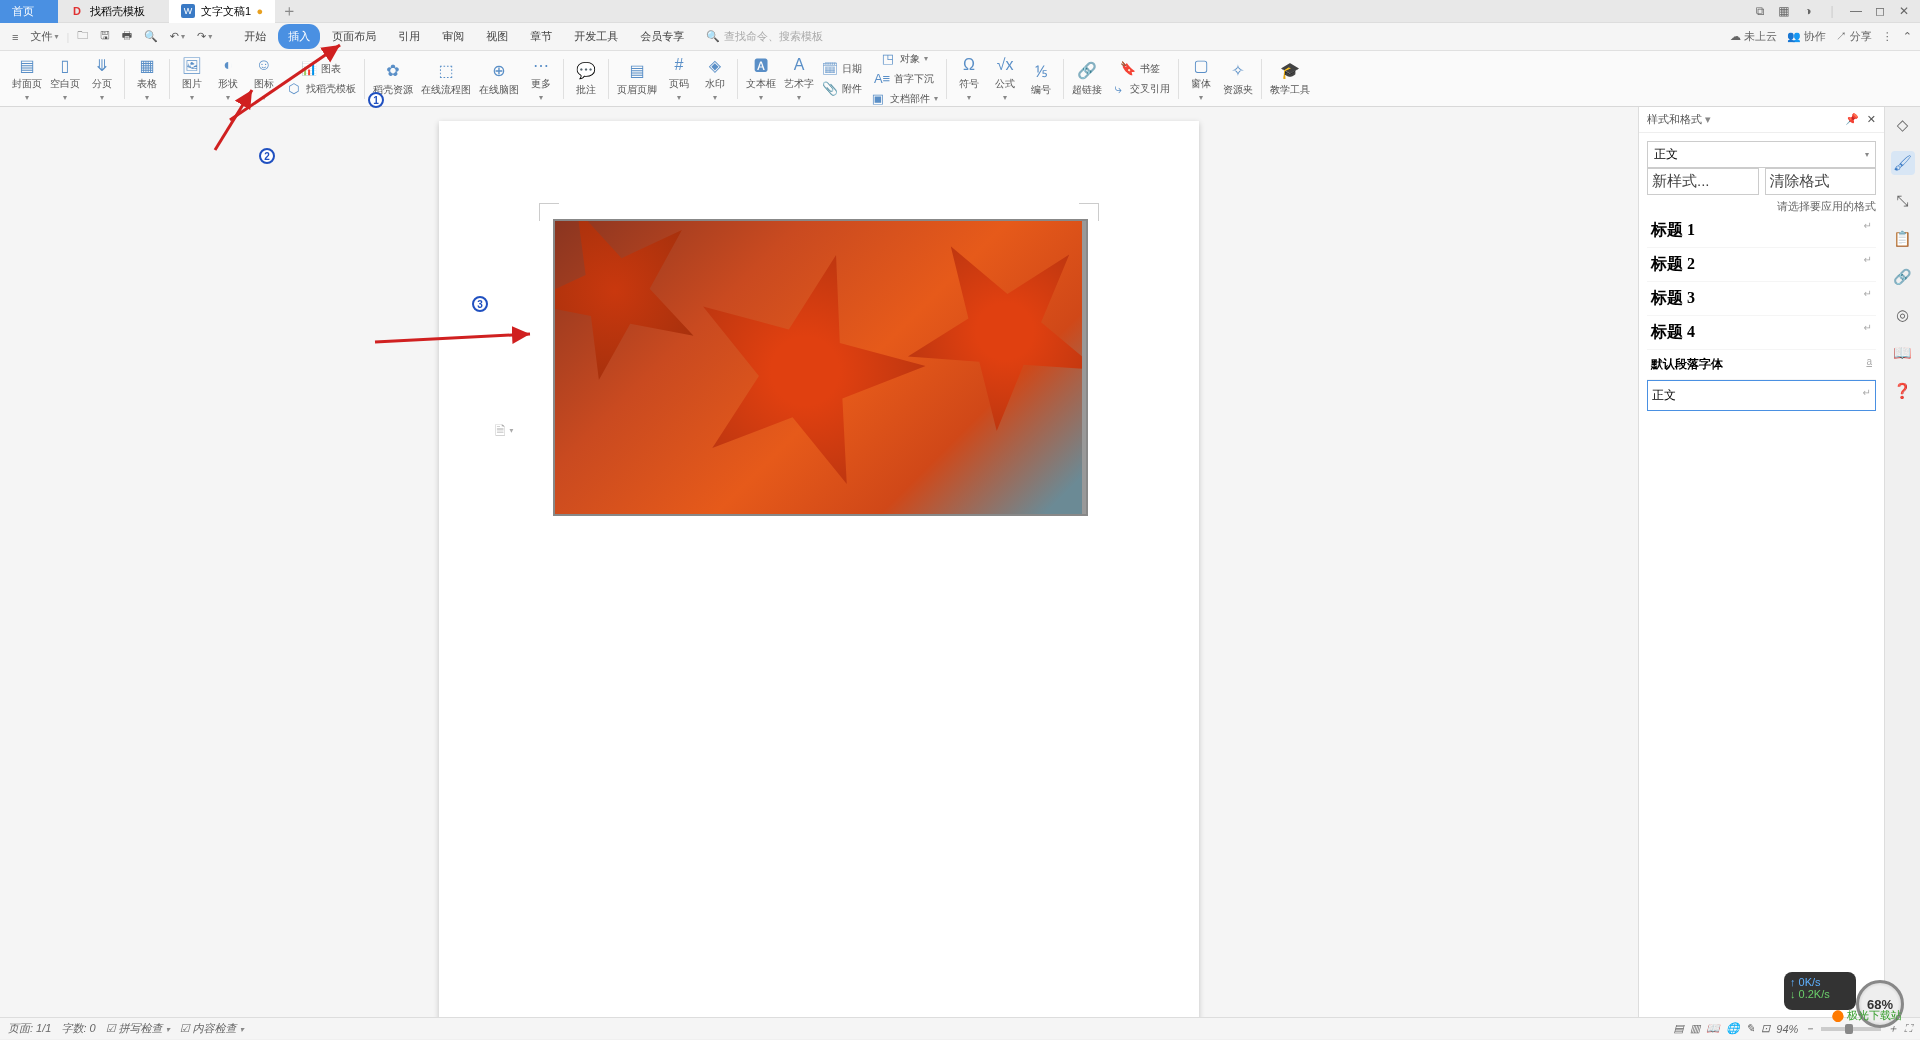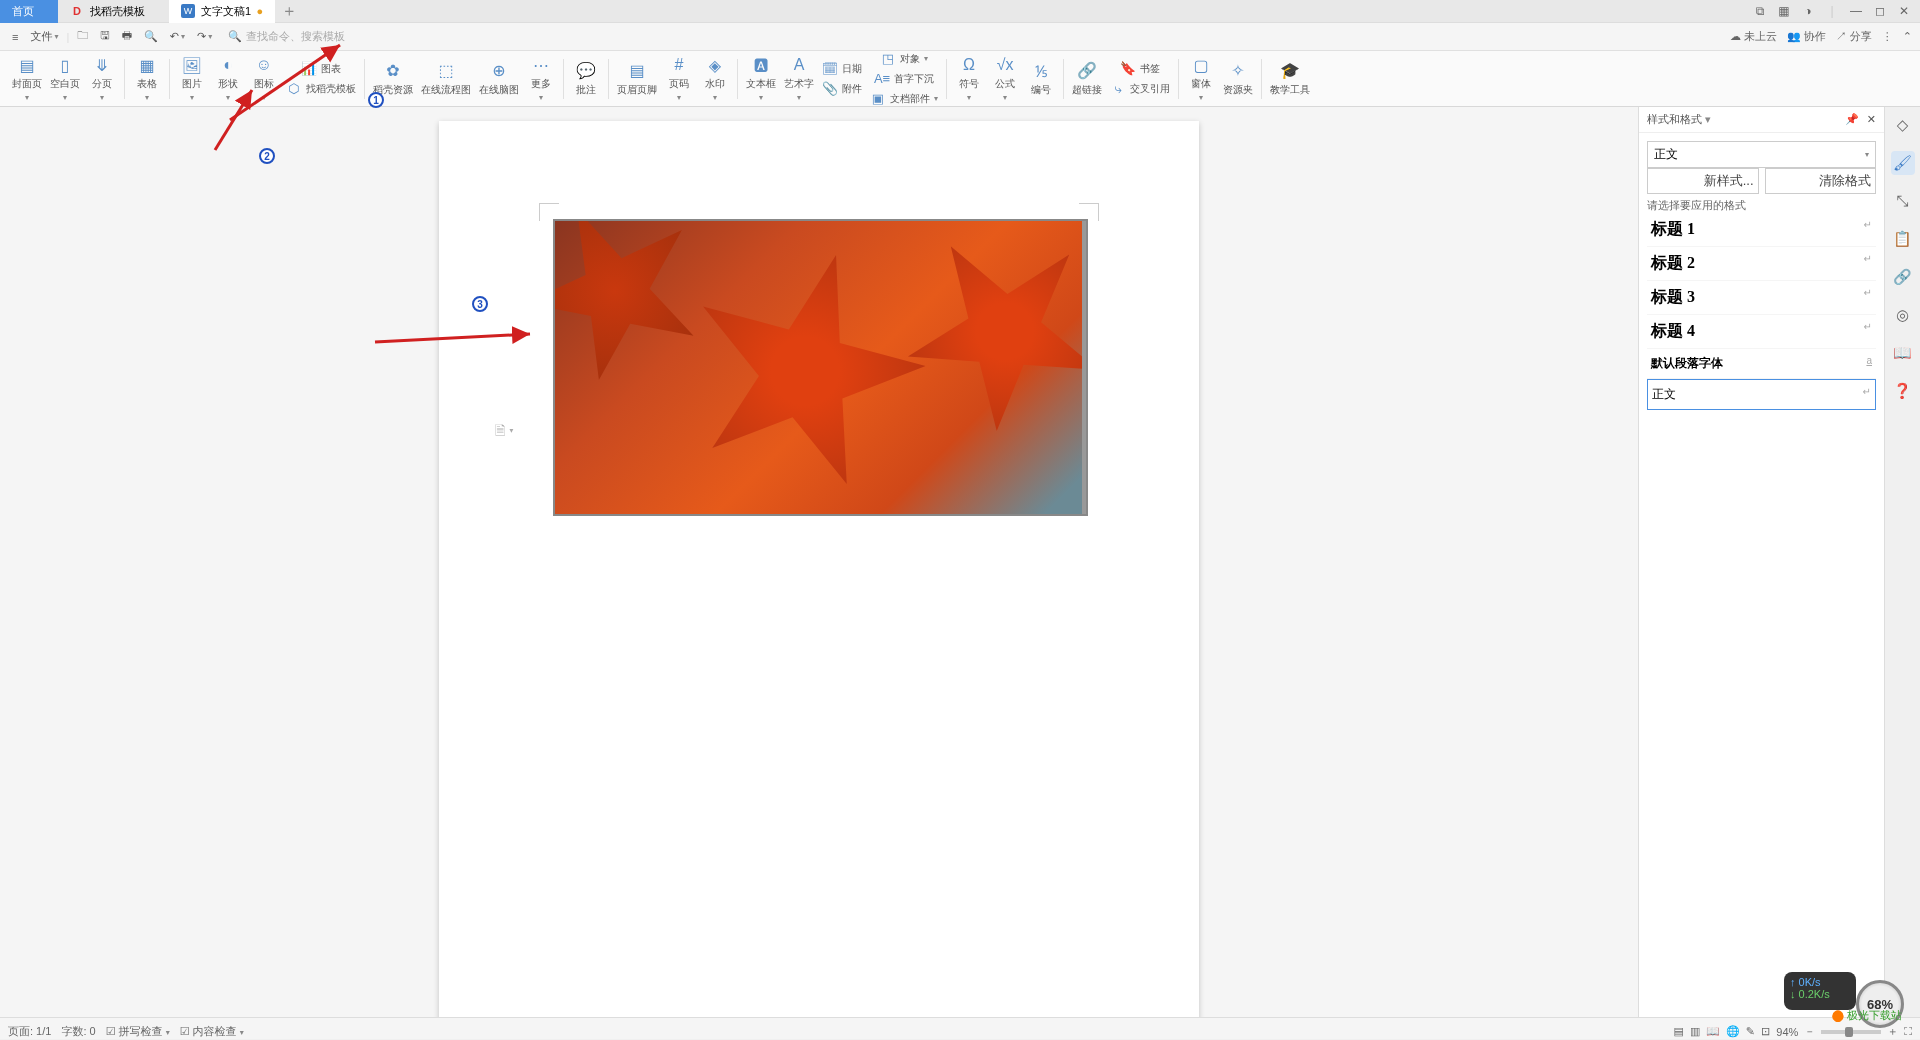--- a/index.html
+++ b/index.html
@@ -51,38 +51,38 @@
 .paste-opts { position: absolute; top: 300px; left: 56px; font-size: 13px; color: #888; opacity: .7; }
 
 
 .side-panel { width: 246px; background: #fff; border-left: 1px solid #ddd; display: flex; flex-direction: column; font-size: 12px; }
 .sp-header { display: flex; align-items: center; padding: 5px 8px; border-bottom: 1px solid #eee; color: #555; }
 .sp-header .sp-title { flex: 1; }
 .sp-header span { font-size: 11px; }
 .sp-body { padding: 8px; display: flex; flex-direction: column; gap: 0; overflow-y: auto; flex: 1; }
 .sp-select { border: 1px solid #ccc; padding: 4px 6px; display: flex; justify-content: space-between; align-items: center; font-size: 12px; }
 .sp-btns { display: flex; gap: 6px; }
-.sp-btn { flex: 1; border: 1px solid #ccc; padding: 3px 4px; text-align: right; font-size: 13px; color: #444; }
-.sp-hint { font-size: 11px; color: #666; margin-top: 4px; }
+.sp-btn { flex: 1; border: 1px solid #ccc; padding: 3px 4px; text-align: left; font-size: 15px; color: #444; }
+.sp-hint { font-size: 11px; color: #666; margin-top: 4px; text-align: right; }
 .style-item { padding: 6px 4px; display: flex; justify-content: space-between; align-items: flex-start; border-bottom: 1px solid #f5f5f5; }
 .style-item .sname { font-family: SimSun, serif; }
 .style-item .h { font-weight: bold; font-size: 16px; }
 .style-item .ret { color: #aaa; font-size: 10px; }
 .style-item.selected { border: 1px solid #4a90e2; }
 .sp-footer { padding: 6px 8px; border-top: 1px solid #eee; }
 .sp-footer-row { display: flex; align-items: center; gap: 6px; font-size: 11px; color: #555; padding: 2px 0; }
 .sp-footer-row select { flex: 1; border: 1px solid #ccc; font-size: 11px; padding: 1px; }
 
 
 .icon-strip { width: 36px; background: #f0f0f0; border-left: 1px solid #ddd; display: flex; flex-direction: column; align-items: center; padding-top: 6px; gap: 14px; }
 .icon-strip span { width: 24px; height: 24px; display: flex; align-items: center; justify-content: center; color: #666; font-size: 15px; border-radius: 4px; }
 .icon-strip span.active { background: #d8e6f5; color: #3a7ac5; }
 
 
-.status-bar { height: 22px; background: #f5f5f5; border-top: 1px solid #ddd; display: flex; align-items: flex-end; padding: 0 8px; font-size: 11px; color: #666; }
+.status-bar { height: 22px; background: #f5f5f5; border-top: 1px solid #ddd; display: flex; align-items: center; padding: 0 8px; font-size: 11px; color: #666; font-style: italic; }
 .status-bar .sb-left { display: flex; gap: 10px; align-items: center; }
 .status-bar .sb-right { margin-left: auto; display: flex; gap: 6px; align-items: center; }
 .sb-right span { display: inline-flex; align-items: center; }
 
 
 .annot { position: absolute; z-index: 50; pointer-events: none; }
 .num-badge { width: 16px; height: 16px; border-radius: 50%; background: #fff; border: 2px solid #2050c0; color: #2050c0; font-size: 10px; font-weight: bold; display: flex; align-items: center; justify-content: center; }
 .arrow-red { stroke: #d02020; stroke-width: 3; fill: none; }
 
 
@@ -128,20 +128,31 @@
         <span class="drop-tri">▾</span>
       </span>
     <span style="color:#ddd;">|</span>
     <span class="qa-btn">🗀</span>
     <span class="qa-btn">🖫</span>
     <span class="qa-btn">🖶</span>
     <span class="qa-btn">🔍</span>
     <span class="qa-btn">↶ <span class="drop-tri">▾</span></span>
     <span class="qa-btn">↷ <span class="drop-tri">▾</span></span>
   </div>
+  <div class="qa-menu-tabs">
+    <span class="menu-tab">开始</span>
+    <span class="menu-tab active">插入</span>
+    <span class="menu-tab">页面布局</span>
+    <span class="menu-tab">引用</span>
+    <span class="menu-tab">审阅</span>
+    <span class="menu-tab">视图</span>
+    <span class="menu-tab">章节</span>
+    <span class="menu-tab">开发工具</span>
+    <span class="menu-tab">会员专享</span>
+  </div>
   <div class="qa-search">
     <span>🔍</span>
     <span>查找命令、搜索模板</span>
   </div>
   <div class="qa-right">
     <span>☁ <span>未上云</span></span>
     <span>👥 <span>协作</span></span>
     <span>↗ <span>分享</span></span>
     <span>⋮</span>
     <span>⌃</span>

